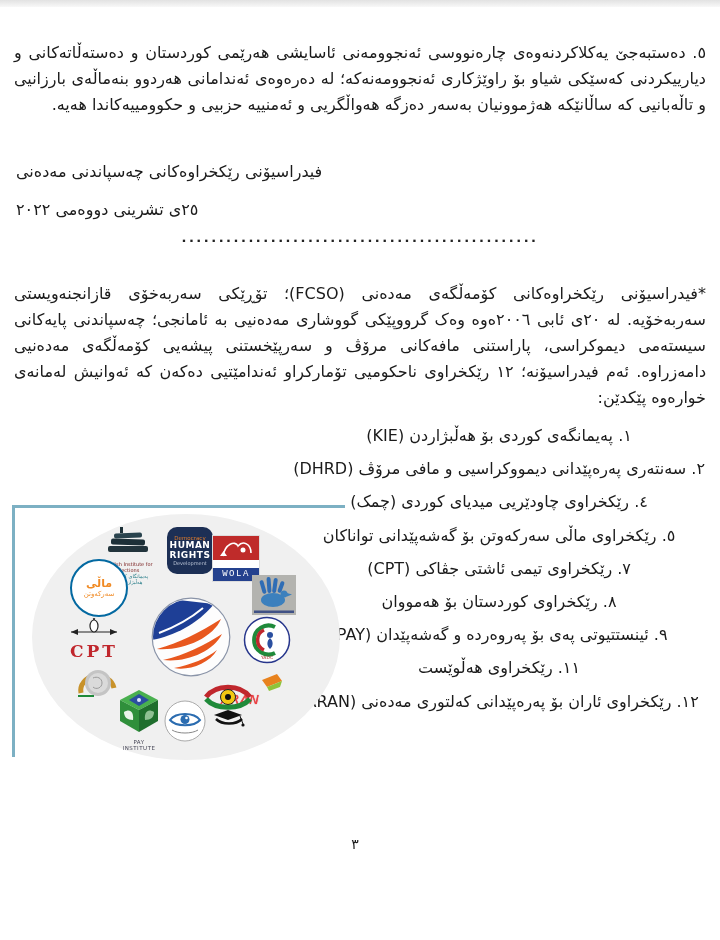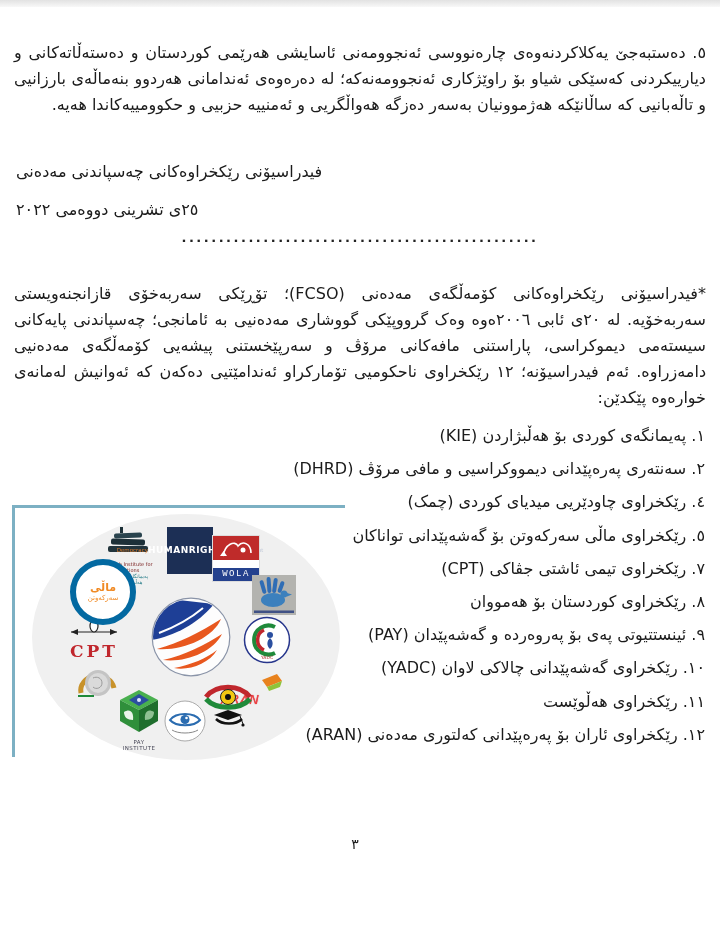--- a/index.html
+++ b/index.html
@@ -12,32 +12,32 @@
     background:linear-gradient(#e2e2e2,#f8f8f8);}
   
   .para{position:absolute;direction:rtl;text-align:justify;font-size:16px;line-height:26px;}
   #p-item5{top:40px;right:14px;left:14px;}
   #p-footnote{top:281px;right:14px;left:14px;}
   .sig-line{position:absolute;left:16px;direction:rtl;font-size:16px;white-space:nowrap;}
   #sig-org{top:162px;}
   #sig-date{top:200px;}
   .dots{position:absolute;top:230px;left:0;right:0;text-align:center;
     font-size:13px;font-weight:bold;letter-spacing:2.5px;color:#222;}
-  .member-list{position:absolute;top:419px;right:15px;direction:rtl;text-align:right;font-size:16px;}
+  .member-list{position:absolute;top:419px;right:15px;direction:rtl;text-align:center;font-size:16px;}
   .member-list .item{line-height:33.2px;white-space:nowrap;}
   .page-num{position:absolute;top:836px;left:0;right:10px;text-align:center;font-size:14px;}
   
   .frame-top{position:absolute;left:12px;top:505px;width:333px;height:3px;background:#7cb0c3;}
   .frame-left{position:absolute;left:12px;top:505px;width:3px;height:252px;background:#7cb0c3;}
   .figure-ellipse{position:absolute;left:32px;top:514px;width:308px;height:246px;
     background:#f0f0f0;border-radius:50%;}
   .logo{position:absolute;}
   
   .dhrd{left:167px;top:527px;width:46px;height:47px;background:#1c2f55;
-    display:flex;align-items:center;justify-content:center;line-height:1.1;}
+    display:flex;flex-direction:column;align-items:center;justify-content:center;line-height:1.1;border-radius:10px;}
   .dhrd .t1{font-size:5.5px;color:#e07b2a;}
   .dhrd .t2{font-size:9px;font-weight:bold;color:#fff;letter-spacing:.5px;}
   .dhrd .t3{font-size:5px;color:#b8c2d4;}
   
   .wola{left:213px;top:536px;width:46px;height:45px;box-shadow:0 0 0 1px #ddd;}
   .wola-red{height:24px;background:#bf2b2a;position:relative;}
   .wola-white{height:8px;background:#fff;}
   .wola-blue{height:13px;background:#24418e;color:#fff;text-align:center;
     font-family:Liberation Mono, monospace;font-size:9px;letter-spacing:1.5px;line-height:13px;}
   
@@ -55,21 +55,21 @@
   
   .pay{left:116px;top:688px;width:46px;height:58px;text-align:center;}
   .pay .cap{font-size:5.5px;color:#445;letter-spacing:.5px;margin-top:1px;}
   
   .coin{left:74px;top:662px;width:46px;height:40px;}
   
   .cpt{left:67px;top:618px;width:54px;height:42px;text-align:center;}
   .cpt .txt{font-size:17px;font-weight:bold;color:#c0272d;letter-spacing:3px;
     font-family:"DejaVu Serif","Liberation Serif",serif;line-height:18px;}
   
-  .mali{left:70px;top:559px;width:54px;height:54px;border:6px solid #0369a1;border-radius:50%;
+  .mali{left:70px;top:559px;width:54px;height:54px;border:2px solid #0369a1;border-radius:50%;
     background:#fff;display:flex;flex-direction:column;align-items:center;justify-content:center;
     direction:rtl;line-height:1.15;}
   .mali .t1{font-size:11px;font-weight:bold;color:#f08a24;}
   .mali .t2{font-size:7px;color:#f08a24;}
   
   .kie{left:100px;top:525px;width:56px;height:46px;text-align:center;}
   .kie .cap1{font-size:5px;color:#7a2020;line-height:1.2;}
   .kie .cap2{font-size:5px;color:#2a7f8a;line-height:1.2;direction:rtl;}
   
   .fcso{left:151px;top:597px;width:80px;height:80px;}
@@ -91,21 +91,20 @@
   <div class="para" id="p-footnote">*فیدراسیۆنی رێکخراوەکانی کۆمەڵگەی مەدەنی (FCSO)؛ تۆڕێکی سەربەخۆی قازانجنەویستی سەربەخۆیە. لە ٢٠ی ئابی ٢٠٠٦ەوە وەک گرووپێکی گووشاری مەدەنیی بە ئامانجی؛ چەسپاندنی پایەکانی سیستەمی دیموکراسی، پاراستنی مافەکانی مرۆڤ و سەرپێخستنی پیشەیی کۆمەڵگەی مەدەنیی دامەزراوە. ئەم فیدراسیۆنە؛ ١٢ رێکخراوی ناحکومیی تۆمارکراو ئەندامێتیی دەکەن کە ئەوانیش لەمانەی خوارەوە پێکدێن:</div>
 
   <div class="member-list">
     <div class="item">١. پەیمانگەی کوردی بۆ هەڵبژاردن (KIE)</div>
     <div class="item">٢. سەنتەری پەرەپێدانی دیمووکراسیی و مافی مرۆڤ (DHRD)</div>
     <div class="item">٤. رێکخراوی چاودێریی میدیای کوردی (چمک)</div>
     <div class="item">٥. رێکخراوی ماڵی سەرکەوتن بۆ گەشەپێدانی تواناکان</div>
     <div class="item">٧. رێکخراوی تیمی ئاشتی جڤاکی (CPT)</div>
     <div class="item">٨. رێکخراوی کوردستان بۆ هەمووان</div>
     <div class="item">٩. ئینستتیوتی پەی بۆ پەروەردە و گەشەپێدان (PAY)</div>
-    <div class="item">١٠. رێکخراوی گەشەپێدانی چالاکی لاوان (YADC)</div>
     <div class="item">١١. رێکخراوی هەڵوێست</div>
     <div class="item">١٢. رێکخراوی ئاران بۆ پەرەپێدانی کەلتوری مەدەنی (ARAN)</div>
   </div>
 
   <div>
     <div class="frame-top"></div>
     <div class="frame-left"></div>
     <div class="figure-ellipse"></div>
 
     <div class="logo kie">

